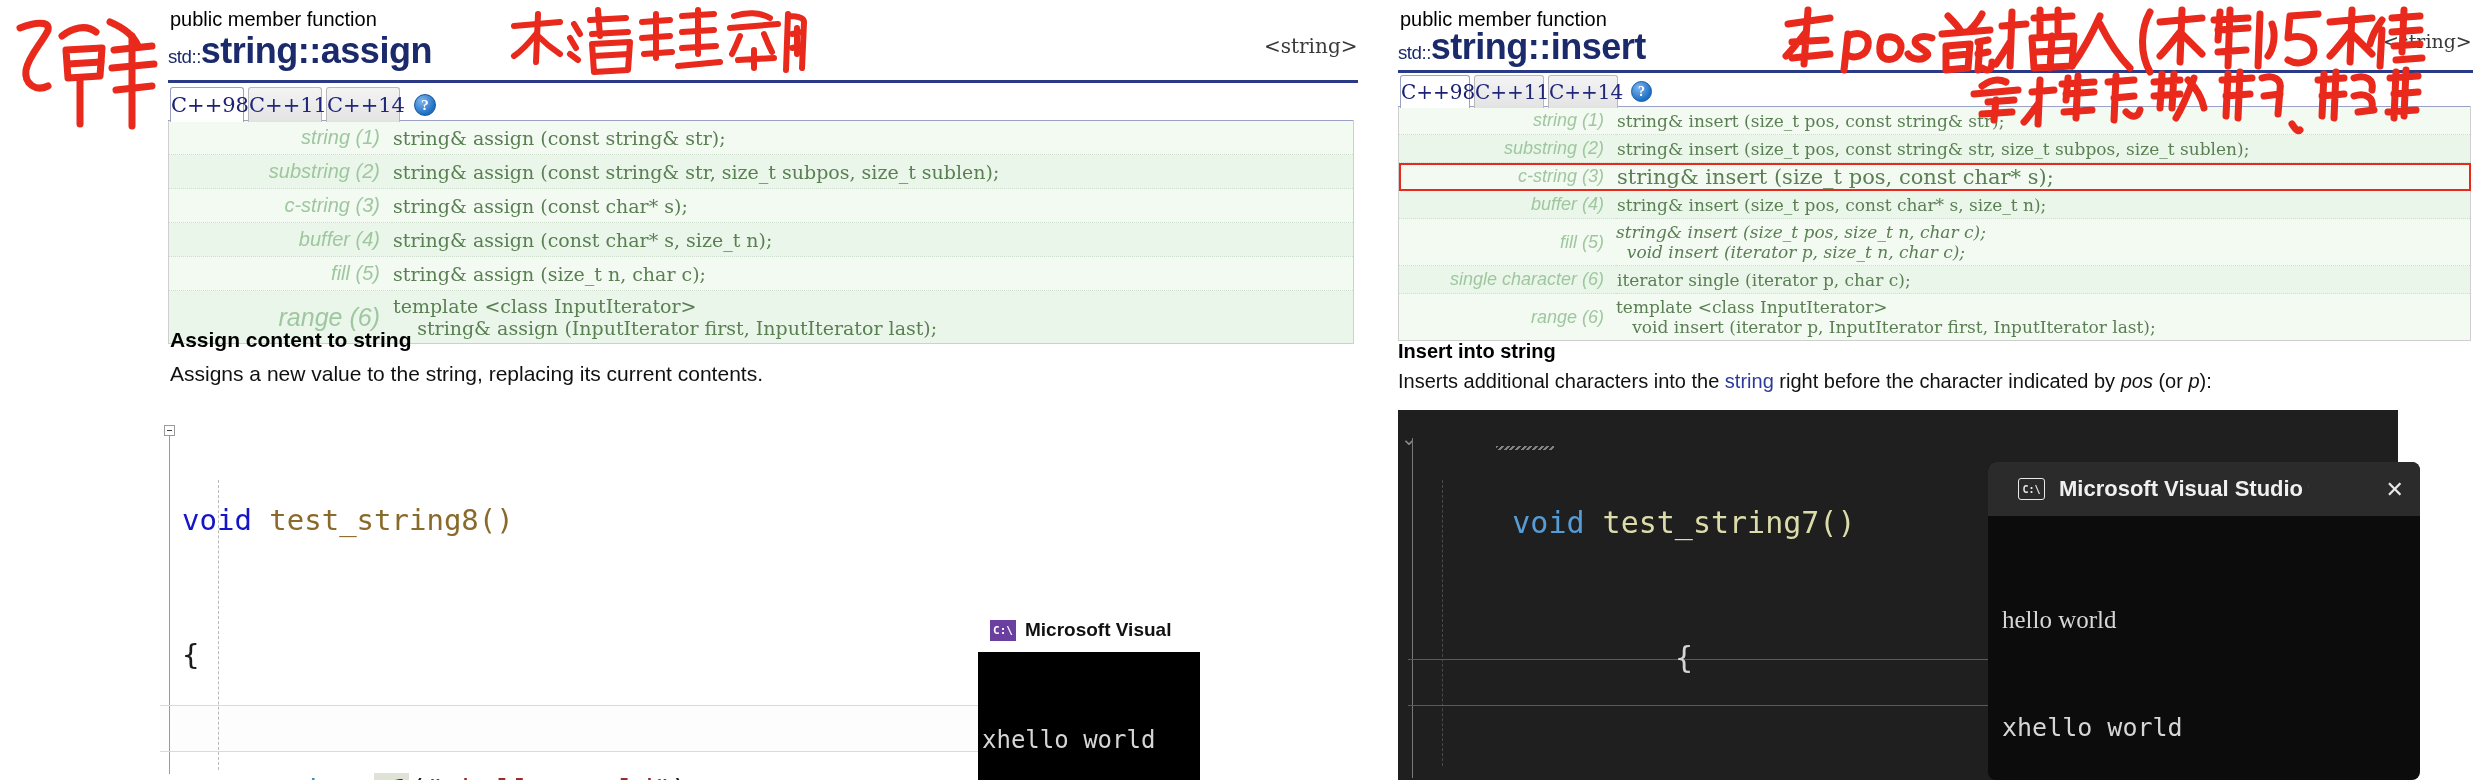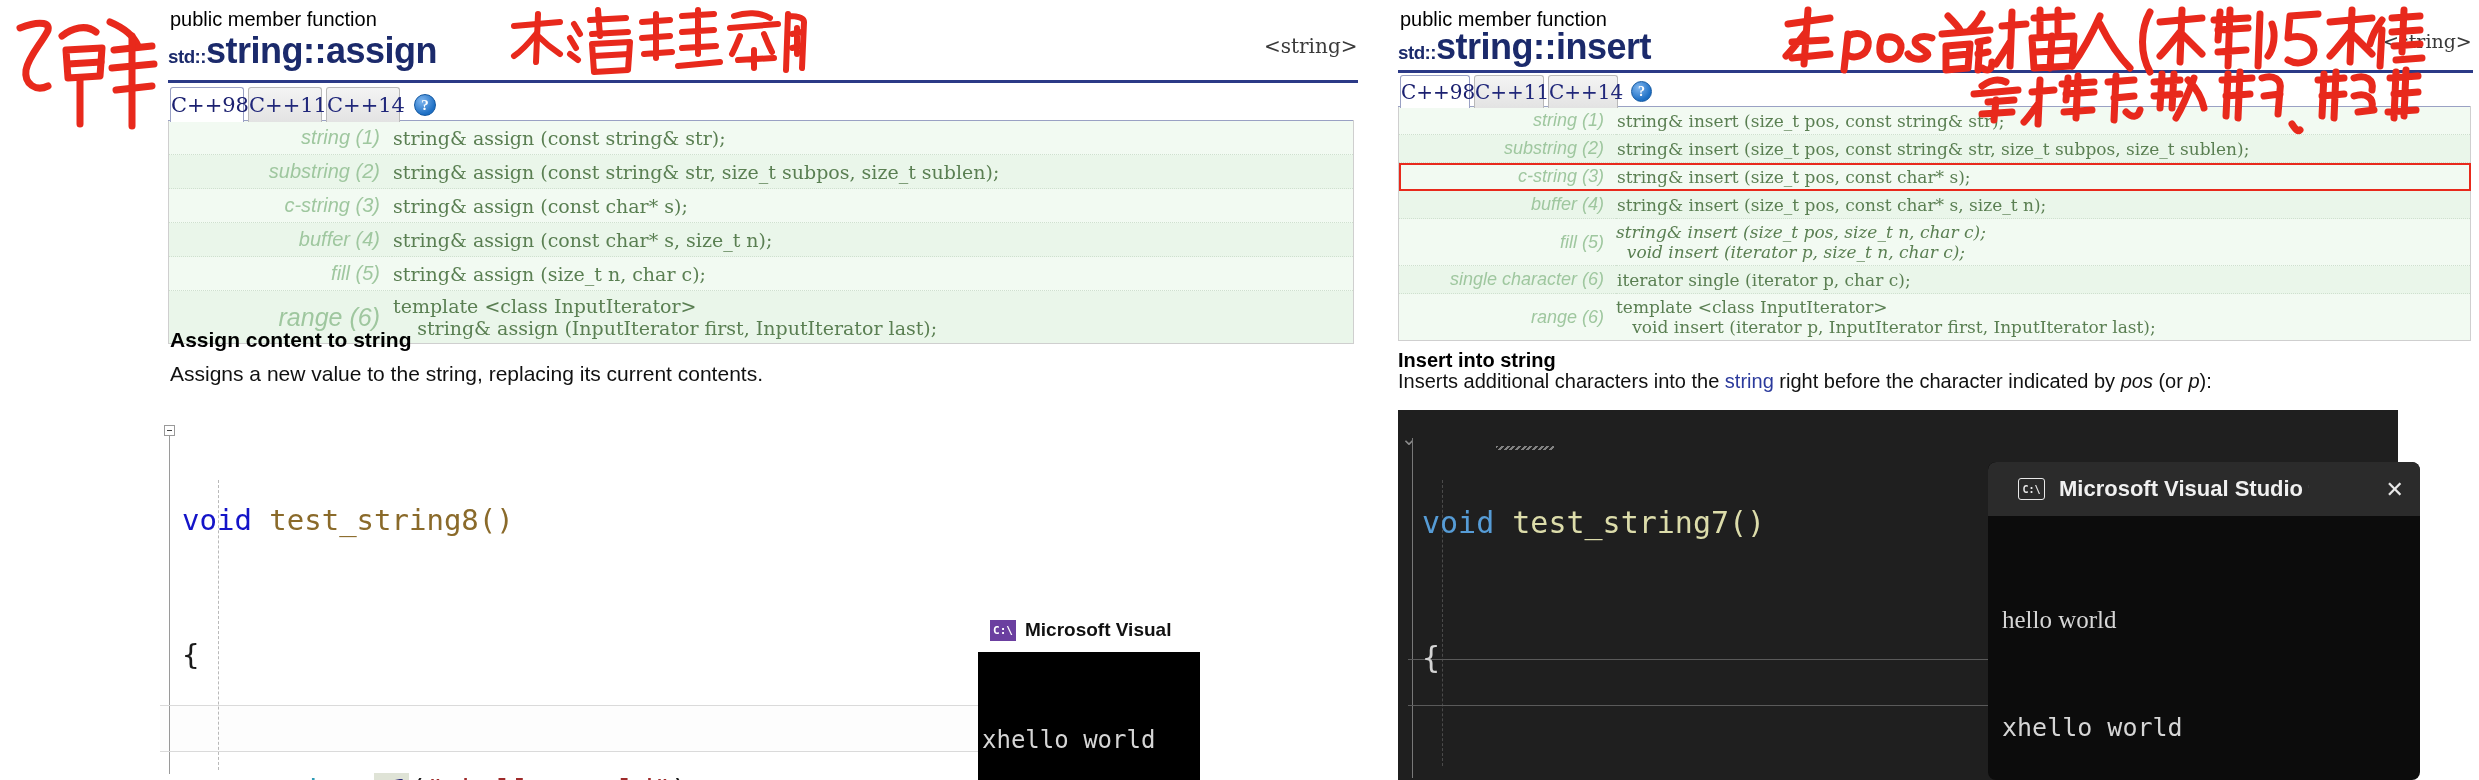--- a/index.html
+++ b/index.html
@@ -27,21 +27,21 @@
   }
   .doc-title {
     font-family: "Liberation Sans", sans-serif;
     color: #1b2a6b;
     font-weight: bold;
     white-space: nowrap;
     letter-spacing: -0.5px;
   }
   .doc-title .ns {
     font-size: 0.52em;
-    font-weight: bold;
+    font-weight: normal;
     vertical-align: baseline;
   }
   .doc-header-rule {
     border-top: 3px solid #2b3a87;
     width: 100%;
   }
   .doc-include {
     position: absolute;
     font-family: "DejaVu Serif", serif;
     color: #3a3a3a;
@@ -182,21 +182,21 @@
     border-top: 1px solid #444;
   }
 
   .code-dark {
     position: absolute;
     background: #1f1f1f;
     font-family: "DejaVu Sans Mono", monospace;
     white-space: pre;
     overflow: hidden;
   }
-  .code-dark .ln { display: block; position: relative; }
+  .code-dark .ln { display: block; position: relative; text-align: center; }
   .code-dark .kw  { color: #569cd6; }
   .code-dark .ty  { color: #4ec9a0; }
   .code-dark .fn  { color: #dcdcaa; }
   .code-dark .str { color: #ce9178; }
   .code-dark .pl  { color: #d4d4d4; }
   .code-dark .id  { color: #9cdcfe; }
   .curline-dark {
     position: absolute;
     left: 0; right: 0;
     border-top: 1px solid #5a5a5a;
@@ -391,21 +391,21 @@
           <tr class="sig-row">
         <td class="sig-label" style="width:205px; font-size:18px; padding:3px 12px 3px 0;">string (1)</td>
         <td class="sig-code" style="font-size:17px;">string&amp; insert (size_t pos, const string&amp; str);</td>
       </tr>
       <tr class="sig-row alt">
         <td class="sig-label" style="font-size:18px; padding:3px 12px 3px 0;">substring (2)</td>
         <td class="sig-code" style="font-size:17px;">string&amp; insert (size_t pos, const string&amp; str, size_t subpos, size_t sublen);</td>
       </tr>
       <tr class="sig-row highlight">
         <td class="sig-label" style="font-size:18px; padding:3px 12px 3px 0;">c-string (3)</td>
-        <td class="sig-code" style="font-size:17px;">string&amp; insert (size_t pos, const char* s);</td>
+        <td class="sig-code" style="font-size:21px;">string&amp; insert (size_t pos, const char* s);</td>
       </tr>
       <tr class="sig-row alt">
         <td class="sig-label" style="font-size:18px; padding:3px 12px 3px 0;">buffer (4)</td>
         <td class="sig-code" style="font-size:17px;">string&amp; insert (size_t pos, const char* s, size_t n);</td>
       </tr>
       <tr class="sig-row">
         <td class="sig-label" style="font-size:18px;">fill (5)</td>
         <td class="sig-code" style="font-size:17px; padding:3px 0;font-style:italic;">string&amp; insert (size_t pos, size_t n, char c);
   void insert (iterator p, size_t n, char c);</td>
       </tr>
@@ -415,21 +415,21 @@
       </tr>
       <tr class="sig-row">
         <td class="sig-label" style="font-size:18px;">range (6)</td>
         <td class="sig-code" style="font-size:17px; padding:3px 0;">template &lt;class InputIterator&gt;
    void insert (iterator p, InputIterator first, InputIterator last);</td>
       </tr>
     </tbody>
       </table>
   </div>
 
-  <div class="doc-sub" style="left:1398px; top:349px; font-size:20px;">Insert into string</div>
+  <div class="doc-sub" style="left:1398px; top:340px; font-size:20px;">Insert into string</div>
   <div class="doc-desc" style="left:1398px; top:370px; font-size:20px;">
     <span>Inserts additional characters into the </span><span class="link">string</span><span> right before the character indicated by </span><span class="it">pos</span><span> (or </span><span class="it">p</span><span>):</span>
   </div>
 
   <div class="code-dark" style="left:1398px; top:410px; width:1000px; height:370px; font-size:30px; line-height:45px;">
 
     <div class="chev" style="left:3px; top:6px; font-size:19px;">⌄</div>
     <div class="bracebar-dark" style="left:14px; top:28px; height:340px;"></div>
     <div class="guide-dark" style="left:44px; top:70px; height:286px;"></div>
     <div class="curline-dark" style="top:249px; height:45px; left:10px; right:65px;"></div>

